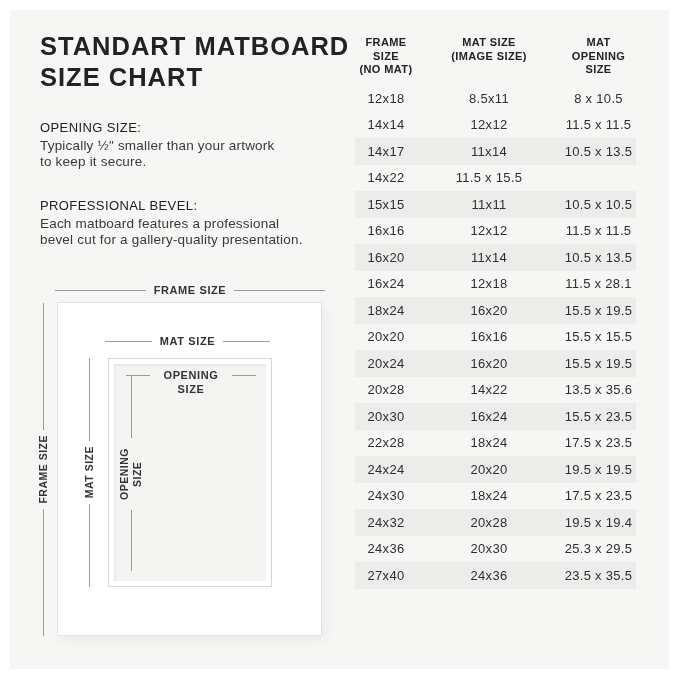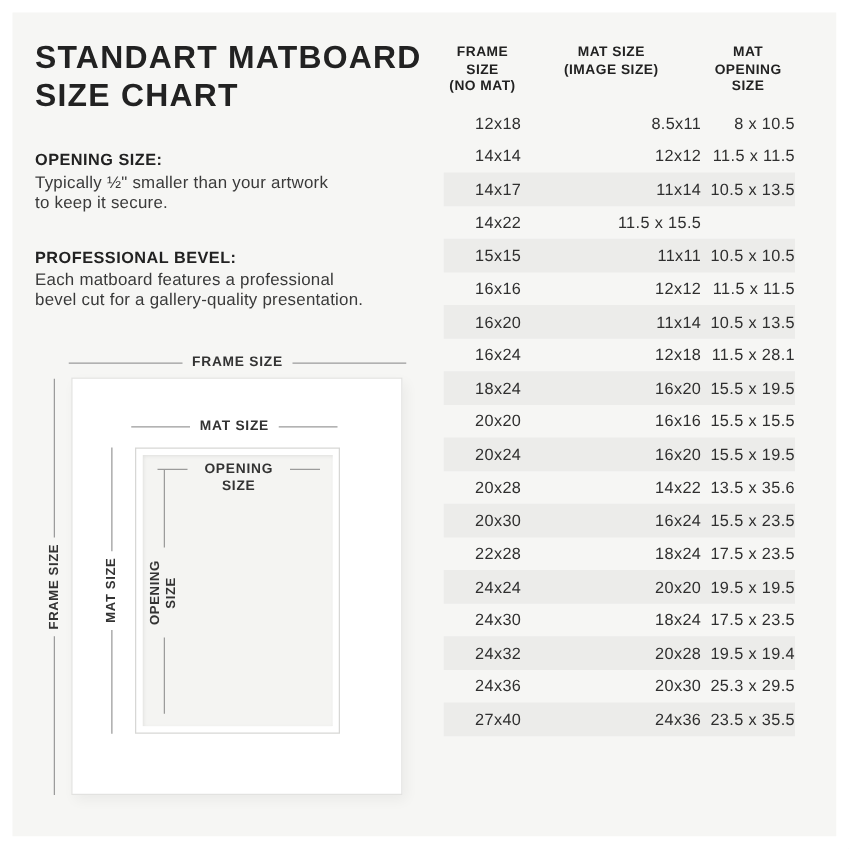--- a/index.html
+++ b/index.html
@@ -6,23 +6,23 @@
     --bg:#f6f6f4; --row-alt:#ececea; --ink:#222222; --ink-soft:#3a3a3a;
     --line:#9b9b9b; --frame-border:#e2e2e0; --mat-border:#d7d7d5; --opening-bg:#f4f4f2;
   }
   *{margin:0;padding:0;box-sizing:border-box}
   html,body{width:679px;height:679px}
   body{font-family:"Liberation Sans",sans-serif;background:#fff}
   .page{position:relative;width:679px;height:679px;background:#fff;overflow:hidden}
   .canvas-bg{position:absolute;left:10px;top:10px;right:10px;bottom:10px;background:var(--bg)}
 
   
-  .left-col{position:absolute;left:28px;top:31px;width:312px;z-index:2}
+  .left-col{position:absolute;left:40px;top:31px;width:312px;z-index:2}
   .title{font-size:25.5px;font-weight:bold;letter-spacing:1px;line-height:31px;color:var(--ink);white-space:pre-line;margin-bottom:27px}
-  .sec-heading{font-size:13px;font-weight:bold;letter-spacing:.4px;color:var(--ink);margin-bottom:3px}
+  .sec-heading{font-size:13px;font-weight:normal;letter-spacing:.4px;color:var(--ink);margin-bottom:3px}
   .sec-body{font-size:13.5px;line-height:15.5px;letter-spacing:.2px;color:var(--ink-soft);white-space:pre-line;margin-bottom:29px}
 
   
   .hlabel{position:absolute;display:flex;align-items:center;z-index:3}
   .hline{height:1px;background:var(--line);flex:1}
   .hlabel-text{font-size:11px;font-weight:bold;letter-spacing:.6px;color:#333;padding:0 8px;white-space:nowrap}
   .hlabel.opening-h{align-items:flex-start}
   .hlabel.opening-h .hline{margin-top:6px}
   .hlabel.opening-h .hlabel-text{white-space:normal;width:82px;text-align:center;line-height:13.5px}
 
@@ -39,21 +39,21 @@
   .vlabel.opening-v .vtext{height:62px;line-height:13px}
 
   
   .size-table-header{position:absolute;left:355px;top:36px;width:281px;display:grid;
     grid-template-columns:62px 144px 75px;z-index:2}
   .size-table-header .th{font-size:11px;font-weight:bold;letter-spacing:.4px;line-height:13.5px;
     color:var(--ink);text-align:center;white-space:pre-line}
   .size-table-body{position:absolute;left:355px;top:85px;width:281px;z-index:2}
   .trow{display:grid;grid-template-columns:62px 144px 75px;height:26.5px}
   .trow.alt{background:var(--row-alt)}
-  .cell{font-size:13px;letter-spacing:.3px;color:#2f2f2f;text-align:right;align-self:center;line-height:13px}
+  .cell{font-size:13px;letter-spacing:.3px;color:#2f2f2f;text-align:center;align-self:center;line-height:13px}
 </style>
 </head>
 <body>
 
 <div class="page">
   <div class="canvas-bg"></div>
 
   <div class="left-col">
     <h1 class="title">STANDART MATBOARD
 SIZE CHART</h1>

